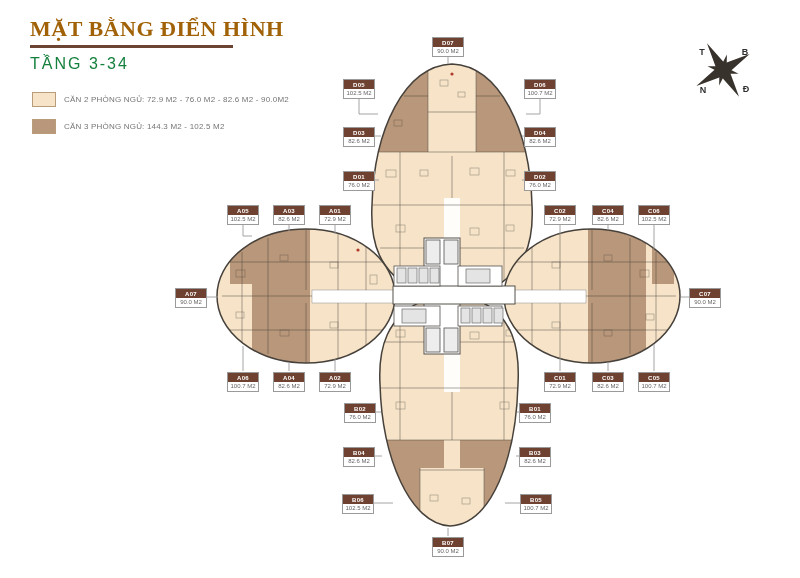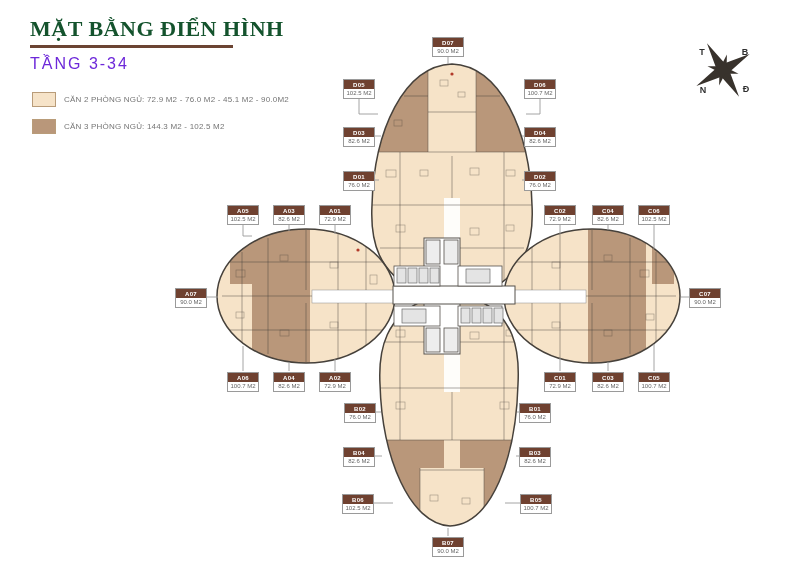--- a/index.html
+++ b/index.html
@@ -3,23 +3,23 @@
 <meta charset="utf-8">
 <style>
   html,body{margin:0;padding:0;background:#ffffff;}
   .stage{position:relative;width:800px;height:578px;background:#fff;overflow:hidden;
          font-family:"Liberation Sans",sans-serif;}
   #plan-svg{position:absolute;left:0;top:0;}
 
   
   .hdr{position:absolute;left:30px;top:16px;}
   .title{font-family:"Liberation Serif",serif;font-size:22px;font-weight:600;
-         color:#14532d;letter-spacing:.5px;margin:0;}
+         color:#a16207;letter-spacing:.5px;margin:0;}
   .rule{width:203px;height:3px;margin-top:3px;background:var(--underline,#6b4433);}
-  .subtitle{margin-top:7px;font-size:16px;color:#6d28d9;letter-spacing:2px;}
+  .subtitle{margin-top:7px;font-size:16px;color:#15803d;letter-spacing:2px;}
 
   
   .legend{position:absolute;left:32px;top:92px;}
   .lrow{display:flex;align-items:center;margin-bottom:12px;height:15px;}
   .swatch{width:24px;height:15px;border:1px solid #b99c79;box-sizing:border-box;}
   .ltext{margin-left:8px;font-size:8px;color:#757575;letter-spacing:.2px;}
 
   
   .unit{position:absolute;width:30px;border:1px solid #9a9a9a;background:#fff;
         text-align:center;box-sizing:content-box;}
@@ -207,21 +207,21 @@
 
   <div class="hdr">
     <h1 class="title">MẶT BẰNG ĐIỂN HÌNH</h1>
     <div class="rule"></div>
     <div class="subtitle">TẦNG 3-34</div>
   </div>
 
   <div class="legend">
     <div class="lrow">
       <div class="swatch" style="background: rgb(246, 227, 200);"></div>
-      <div class="ltext">CĂN 2 PHÒNG NGỦ: 72.9 M2 - 76.0 M2 - 45.1 M2 - 90.0M2</div>
+      <div class="ltext">CĂN 2 PHÒNG NGỦ: 72.9 M2 - 76.0 M2 - 82.6 M2 - 90.0M2</div>
     </div>
     <div class="lrow">
       <div class="swatch" style="background: rgb(185, 151, 122);"></div>
       <div class="ltext">CĂN 3 PHÒNG NGỦ: 144.3 M2 - 102.5 M2</div>
     </div>
   </div>
 
   <div id="unit-layer">
       <div class="unit" style="left: 432px; top: 37px;">
         <div class="ucode">D07</div>

